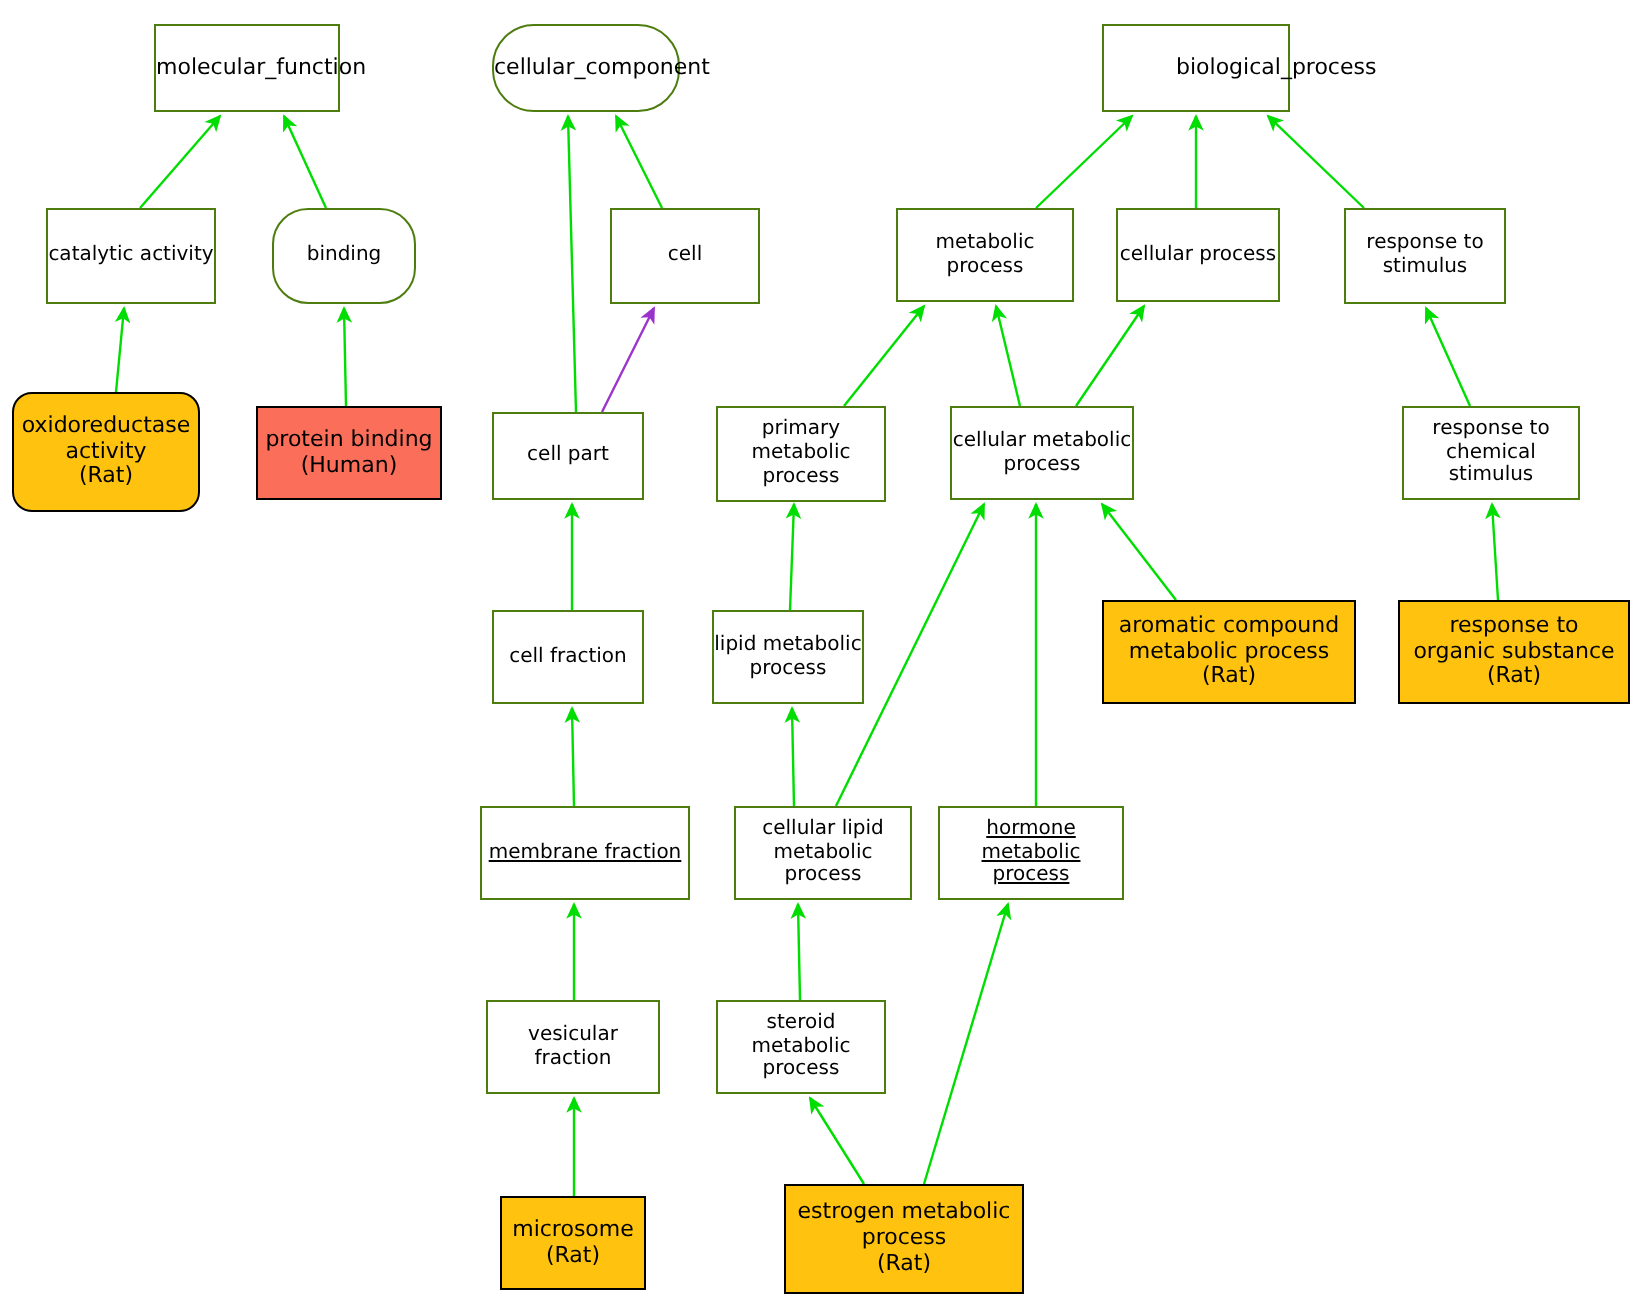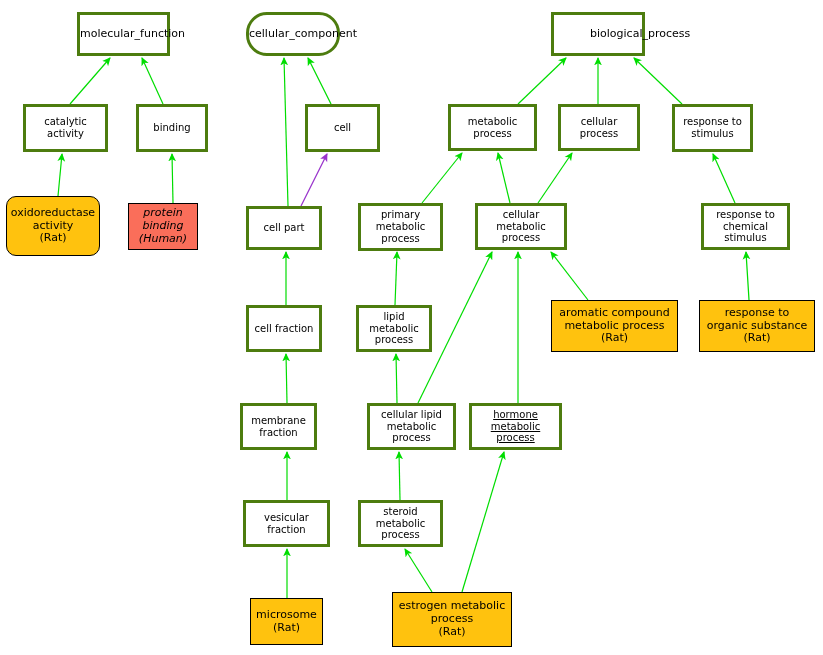--- a/index.html
+++ b/index.html
@@ -10,21 +10,21 @@
     overflow:hidden;
     font-family:"DejaVu Sans","Liberation Sans",sans-serif;
   }
   svg#edges{
     position:absolute;left:0;top:0;width:823px;height:655px;
     pointer-events:none;
   }
   .node{
     position:absolute;
     box-sizing:border-box;
-    border:3px solid #4d7c0f;
+    border:1px solid #4d7c0f;
     background:#ffffff;
     color:#000000;
     display:flex;
     align-items:center;
     justify-content:center;
     text-align:center;
     line-height:1.18;
     white-space:pre-line;
     z-index:2;
   }
@@ -79,48 +79,48 @@
         <line x1="462" y1="592" x2="504" y2="452" stroke="#00DD00" stroke-width="1.2" marker-end="url(#arrow-green)"></line>
         <line x1="735" y1="203" x2="713" y2="154" stroke="#00DD00" stroke-width="1.2" marker-end="url(#arrow-green)"></line>
         <line x1="749" y1="300" x2="746" y2="252" stroke="#00DD00" stroke-width="1.2" marker-end="url(#arrow-green)"></line>
       </g>
   </svg>
   <div id="node-group">
       <div class="node" style="left: 77px; top: 12px; width: 93px; height: 44px; font-size: 11px;"><span>molecular_function</span></div>
       <div class="node" style="left: 246px; top: 12px; width: 94px; height: 44px; font-size: 11px; border-radius: 21px;"><span>cellular_component</span></div>
       <div class="node" style="left: 551px; top: 12px; width: 94px; height: 44px; font-size: 11px; padding-left: 36px;"><span>biological_process</span></div>
       <div class="node" style="left: 23px; top: 104px; width: 85px; height: 48px; font-size: 10px;"><span>catalytic activity</span></div>
-      <div class="node" style="left: 136px; top: 104px; width: 72px; height: 48px; font-size: 10px;"><span>binding</span></div>
+      <div class="node" style="left: 136px; top: 104px; width: 72px; height: 48px; font-size: 10px; border-radius: 18px;"><span>binding</span></div>
       <div class="node" style="left: 305px; top: 104px; width: 75px; height: 48px; font-size: 10px;"><span>cell</span></div>
       <div class="node" style="left: 448px; top: 104px; width: 89px; height: 47px; font-size: 10px;"><span>metabolic process</span></div>
       <div class="node" style="left: 558px; top: 104px; width: 82px; height: 47px; font-size: 10px;"><span>cellular process</span></div>
       <div class="node" style="left: 672px; top: 104px; width: 81px; height: 48px; font-size: 10px;"><span>response to
 stimulus</span></div>
       <div class="node annotated" style="left: 6px; top: 196px; width: 94px; height: 60px; font-size: 11px; border-radius: 10px;"><span>oxidoreductase
 activity
 (Rat)</span></div>
-      <div class="node human" style="left: 128px; top: 203px; width: 70px; height: 47px; font-size: 11px; font-style: italic;"><span>protein binding
+      <div class="node human" style="left: 128px; top: 203px; width: 93px; height: 47px; font-size: 11px;"><span>protein binding
 (Human)</span></div>
       <div class="node" style="left: 246px; top: 206px; width: 76px; height: 44px; font-size: 10px;"><span>cell part</span></div>
       <div class="node" style="left: 358px; top: 203px; width: 85px; height: 48px; font-size: 10px;"><span>primary metabolic
 process</span></div>
       <div class="node" style="left: 475px; top: 203px; width: 92px; height: 47px; font-size: 10px;"><span>cellular metabolic
 process</span></div>
       <div class="node" style="left: 701px; top: 203px; width: 89px; height: 47px; font-size: 10px;"><span>response to
 chemical stimulus</span></div>
       <div class="node" style="left: 246px; top: 305px; width: 76px; height: 47px; font-size: 10px;"><span>cell fraction</span></div>
       <div class="node" style="left: 356px; top: 305px; width: 76px; height: 47px; font-size: 10px;"><span>lipid metabolic
 process</span></div>
       <div class="node annotated" style="left: 551px; top: 300px; width: 127px; height: 52px; font-size: 11px;"><span>aromatic compound
 metabolic process
 (Rat)</span></div>
       <div class="node annotated" style="left: 699px; top: 300px; width: 116px; height: 52px; font-size: 11px;"><span>response to
 organic substance
 (Rat)</span></div>
-      <div class="node" style="left: 240px; top: 403px; width: 77px; height: 47px; font-size: 10px;"><span>membrane fraction</span></div>
+      <div class="node" style="left: 240px; top: 403px; width: 105px; height: 47px; font-size: 10px; text-decoration: underline;"><span>membrane fraction</span></div>
       <div class="node" style="left: 367px; top: 403px; width: 89px; height: 47px; font-size: 10px;"><span>cellular lipid
 metabolic process</span></div>
       <div class="node" style="left: 469px; top: 403px; width: 93px; height: 47px; font-size: 10px; text-decoration: underline;"><span>hormone metabolic
 process</span></div>
       <div class="node" style="left: 243px; top: 500px; width: 87px; height: 47px; font-size: 10px;"><span>vesicular fraction</span></div>
       <div class="node" style="left: 358px; top: 500px; width: 85px; height: 47px; font-size: 10px;"><span>steroid metabolic
 process</span></div>
       <div class="node annotated" style="left: 250px; top: 598px; width: 73px; height: 47px; font-size: 11px;"><span>microsome
 (Rat)</span></div>
       <div class="node annotated" style="left: 392px; top: 592px; width: 120px; height: 55px; font-size: 11px;"><span>estrogen metabolic

